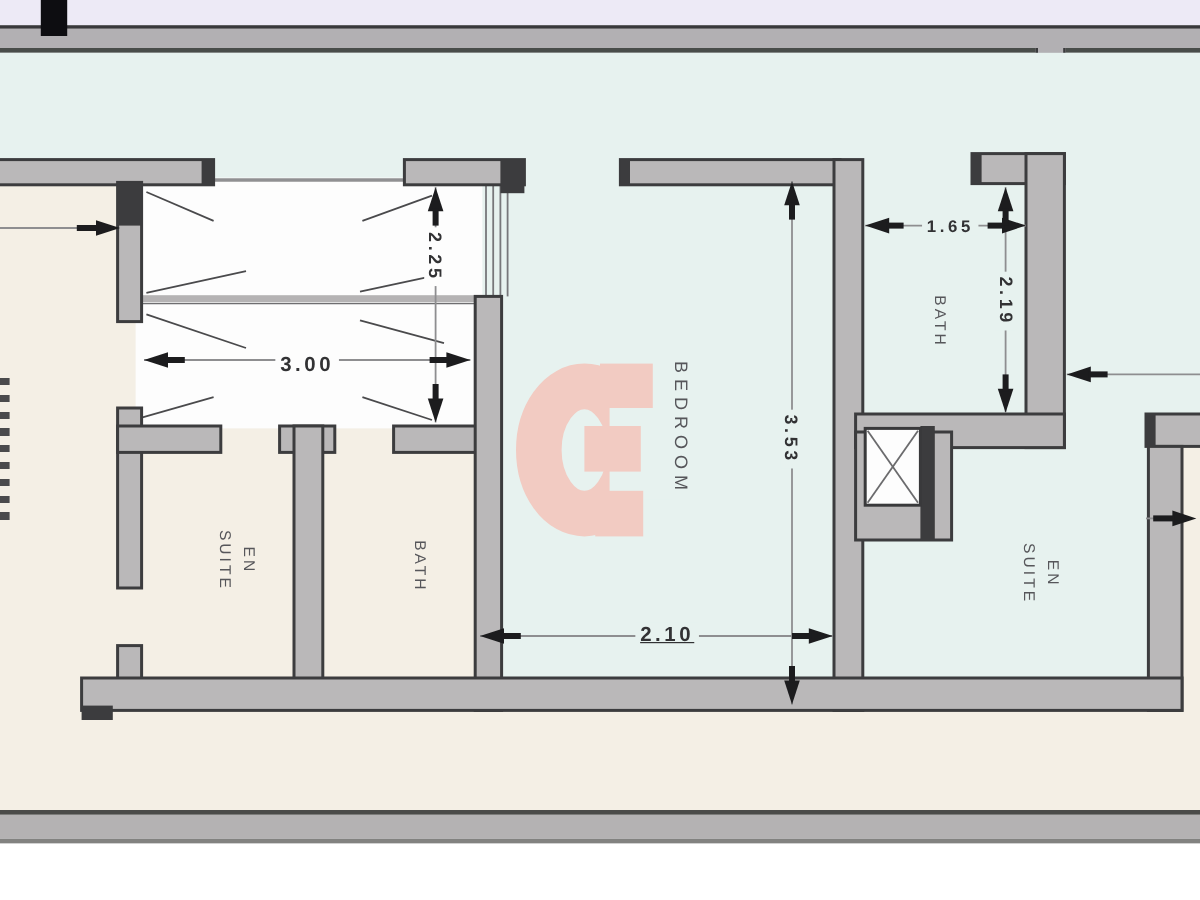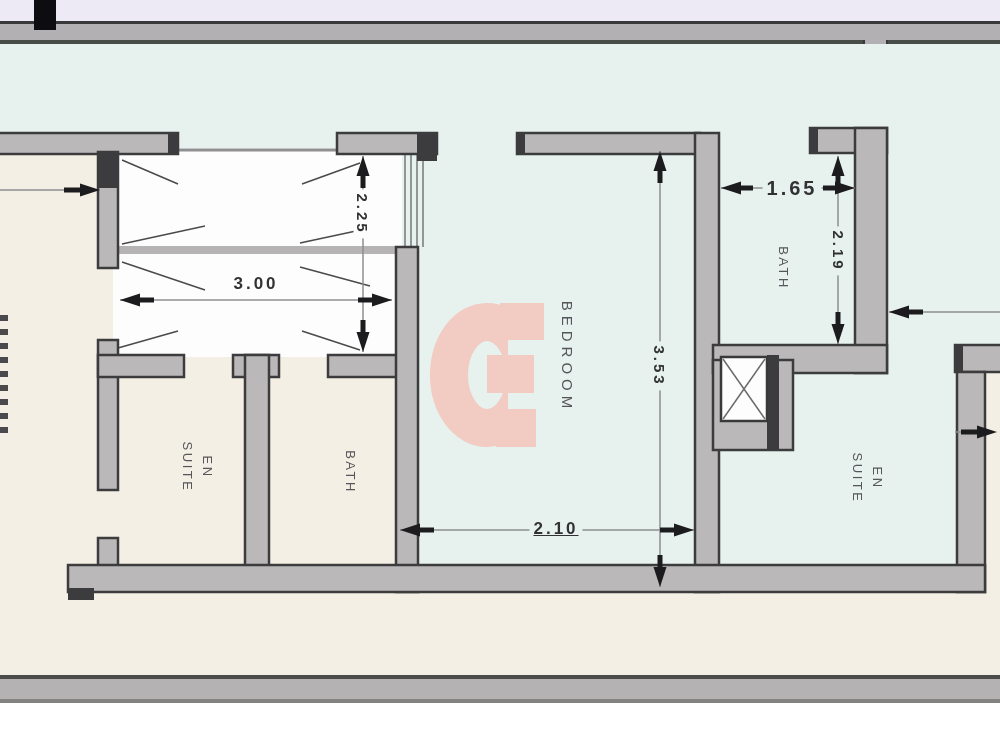--- a/index.html
+++ b/index.html
@@ -191,20 +191,20 @@
     <span>SUITE</span>
   </div>
   <div class="lbl" style="left:350px;top:472px;">BATH</div>
   <div class="lbl lbl-bedroom" style="left:567px;top:357px;">BEDROOM</div>
   <div class="lbl" style="left:783px;top:268px;">BATH</div>
   <div class="lbl" style="left:867px;top:478px;">
     <span>EN</span><br>
     <span>SUITE</span>
   </div>
 
-  <div class="dim bg-white" style="left:256px;top:284px;">3.00</div>
+  <div class="dim bg-white" style="left:256px;top:304px;">3.00</div>
   <div class="dim vert bg-white" style="left:362px;top:214px;font-size:15px;">2.25</div>
   <div class="dim bg-mint" style="left:556px;top:529px;text-decoration:underline;">2.10</div>
   <div class="dim vert bg-mint" style="left:659px;top:366px;font-size:15px;">3.53</div>
-  <div class="dim bg-mint" style="left:792px;top:188px;font-size:20px;">1.65</div>
+  <div class="dim bg-mint" style="left:792px;top:188px;font-size:14px;">1.65</div>
   <div class="dim vert bg-mint" style="left:838px;top:251px;font-size:15px;">2.19</div>
 
 </div>
 
 </body></html>

